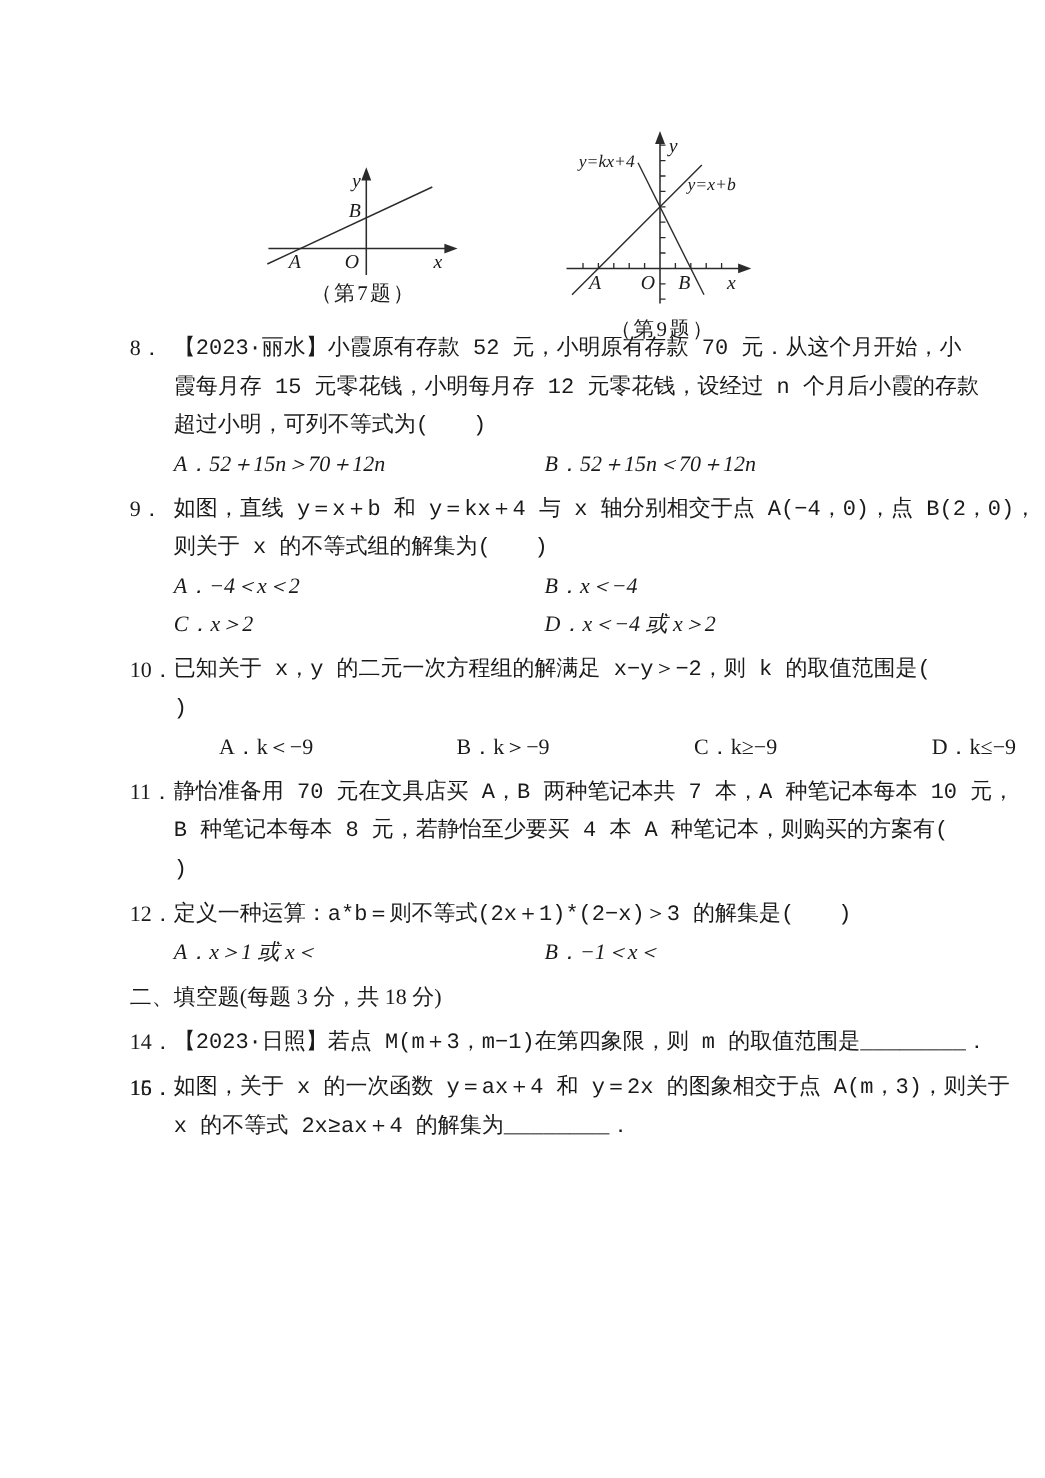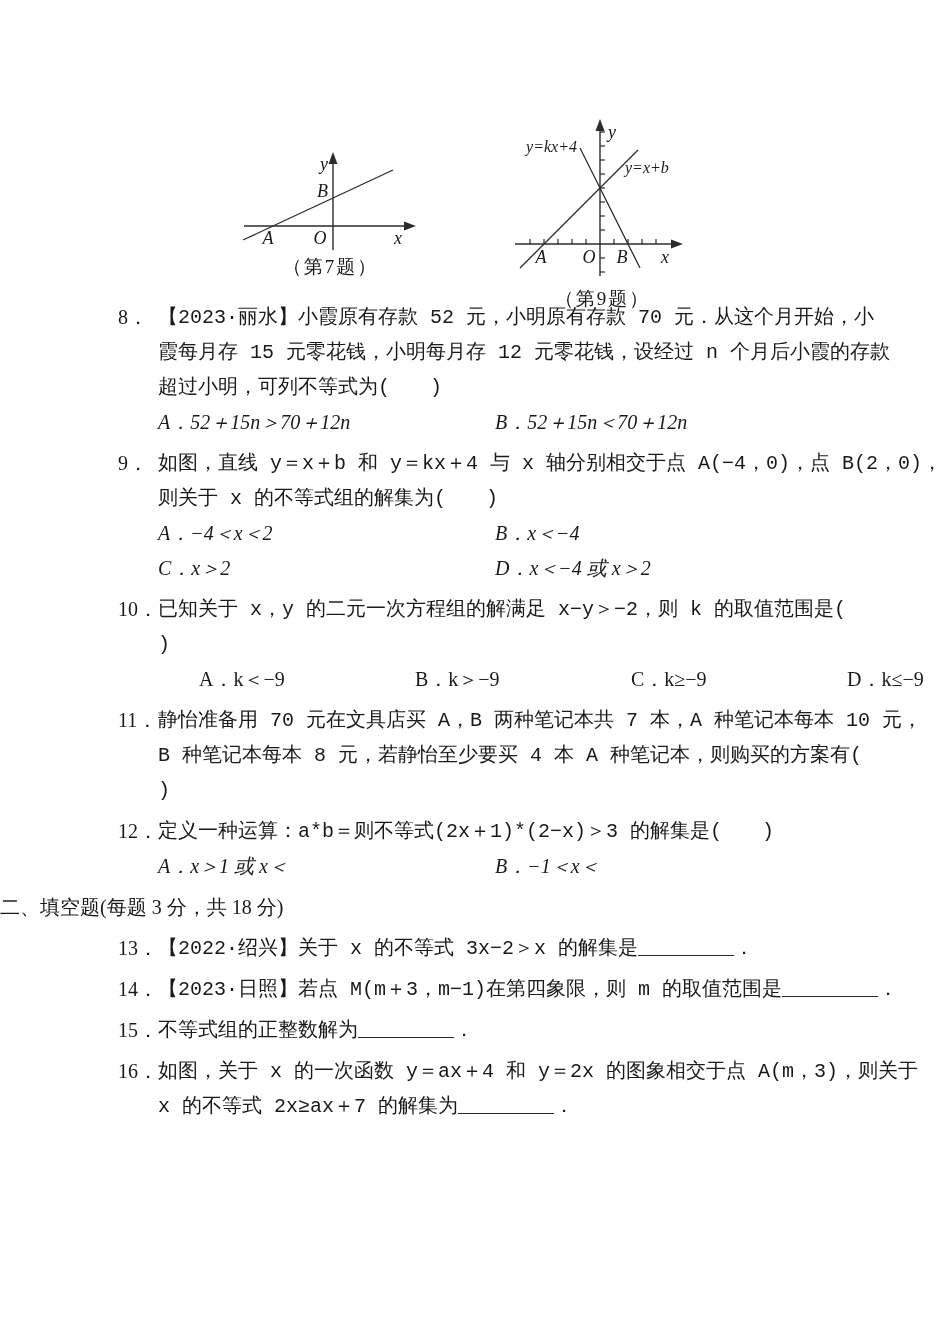--- a/index.html
+++ b/index.html
@@ -37,21 +37,21 @@
   }
 
   
   .content { margin-top: 0; }
   .q { position: relative; padding-left: 158px; margin-bottom: 6px; }
   .qnum { position: absolute; left: 118px; top: 0; line-height: 35px; white-space: nowrap; }
   .qline { line-height: 35px; white-space: nowrap; font-family: Liberation Mono, monospace; }
   .optrow { line-height: 35px; white-space: nowrap; }
   .opt2 { display: inline-block; width: 332px; font-style: italic; }
   .opt4 { display: inline-block; width: 170px; margin-left: 41px; }
-  .section-title { line-height: 35px; margin-bottom: 6px; white-space: nowrap; }
+  .section-title { padding-left: 118px; line-height: 35px; margin-bottom: 6px; white-space: nowrap; }
 </style>
 </head>
 <body>
 
 <div class="page">
 
   <div class="figures">
 
     <div class="fig fig-q7">
       <svg width="185" height="102" viewBox="0 0 185 102">
@@ -162,35 +162,30 @@
       <span class="qnum">12．</span>
       <div class="qline">定义一种运算：a*b＝则不等式(2x＋1)*(2−x)＞3 的解集是(　　)</div>
       <div class="optrow">
         <span class="opt2">A．x＞1 或 x＜</span>
         <span class="opt2">B．−1＜x＜</span>
       </div>
     </div>
 
     <div class="section-title">二、填空题(每题 3 分，共 18 分)</div>
 
-    <div class="q">
-      <span class="qnum">13．</span>
-      <div class="qline">【2022·绍兴】关于 x 的不等式 3x−2＞x 的解集是________．</div>
-    </div>
 
     <div class="q">
       <span class="qnum">14．</span>
       <div class="qline">【2023·日照】若点 M(m＋3，m−1)在第四象限，则 m 的取值范围是________．</div>
     </div>
 
     <div class="q">
       <span class="qnum">15．</span>
-      <div class="qline">不等式组的正整数解为________．</div>
     </div>
 
     <div class="q">
       <span class="qnum">16．</span>
       <div class="qline">如图，关于 x 的一次函数 y＝ax＋4 和 y＝2x 的图象相交于点 A(m，3)，则关于</div>
-      <div class="qline">x 的不等式 2x≥ax＋7 的解集为________．</div>
+      <div class="qline">x 的不等式 2x≥ax＋4 的解集为________．</div>
     </div>
 
   </div>
 </div>
 
 </body></html>

